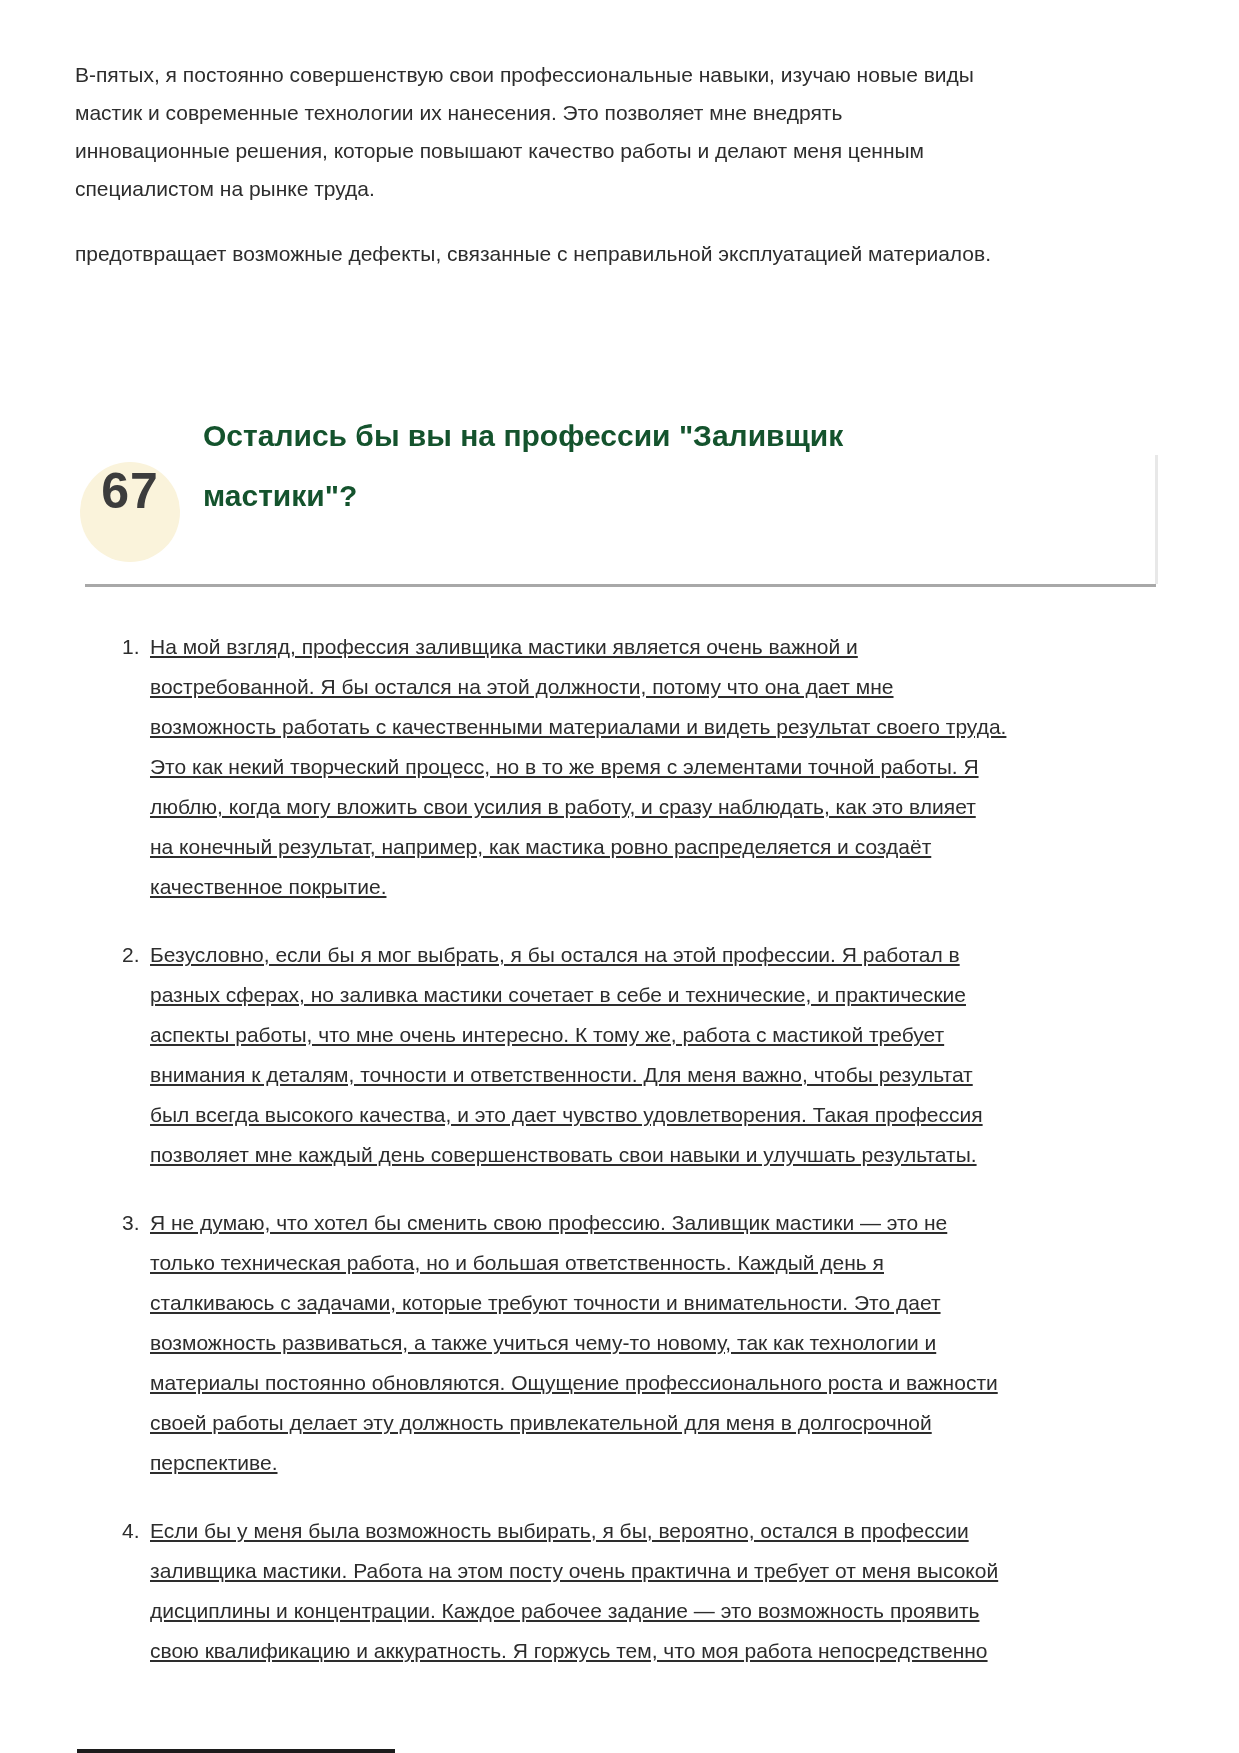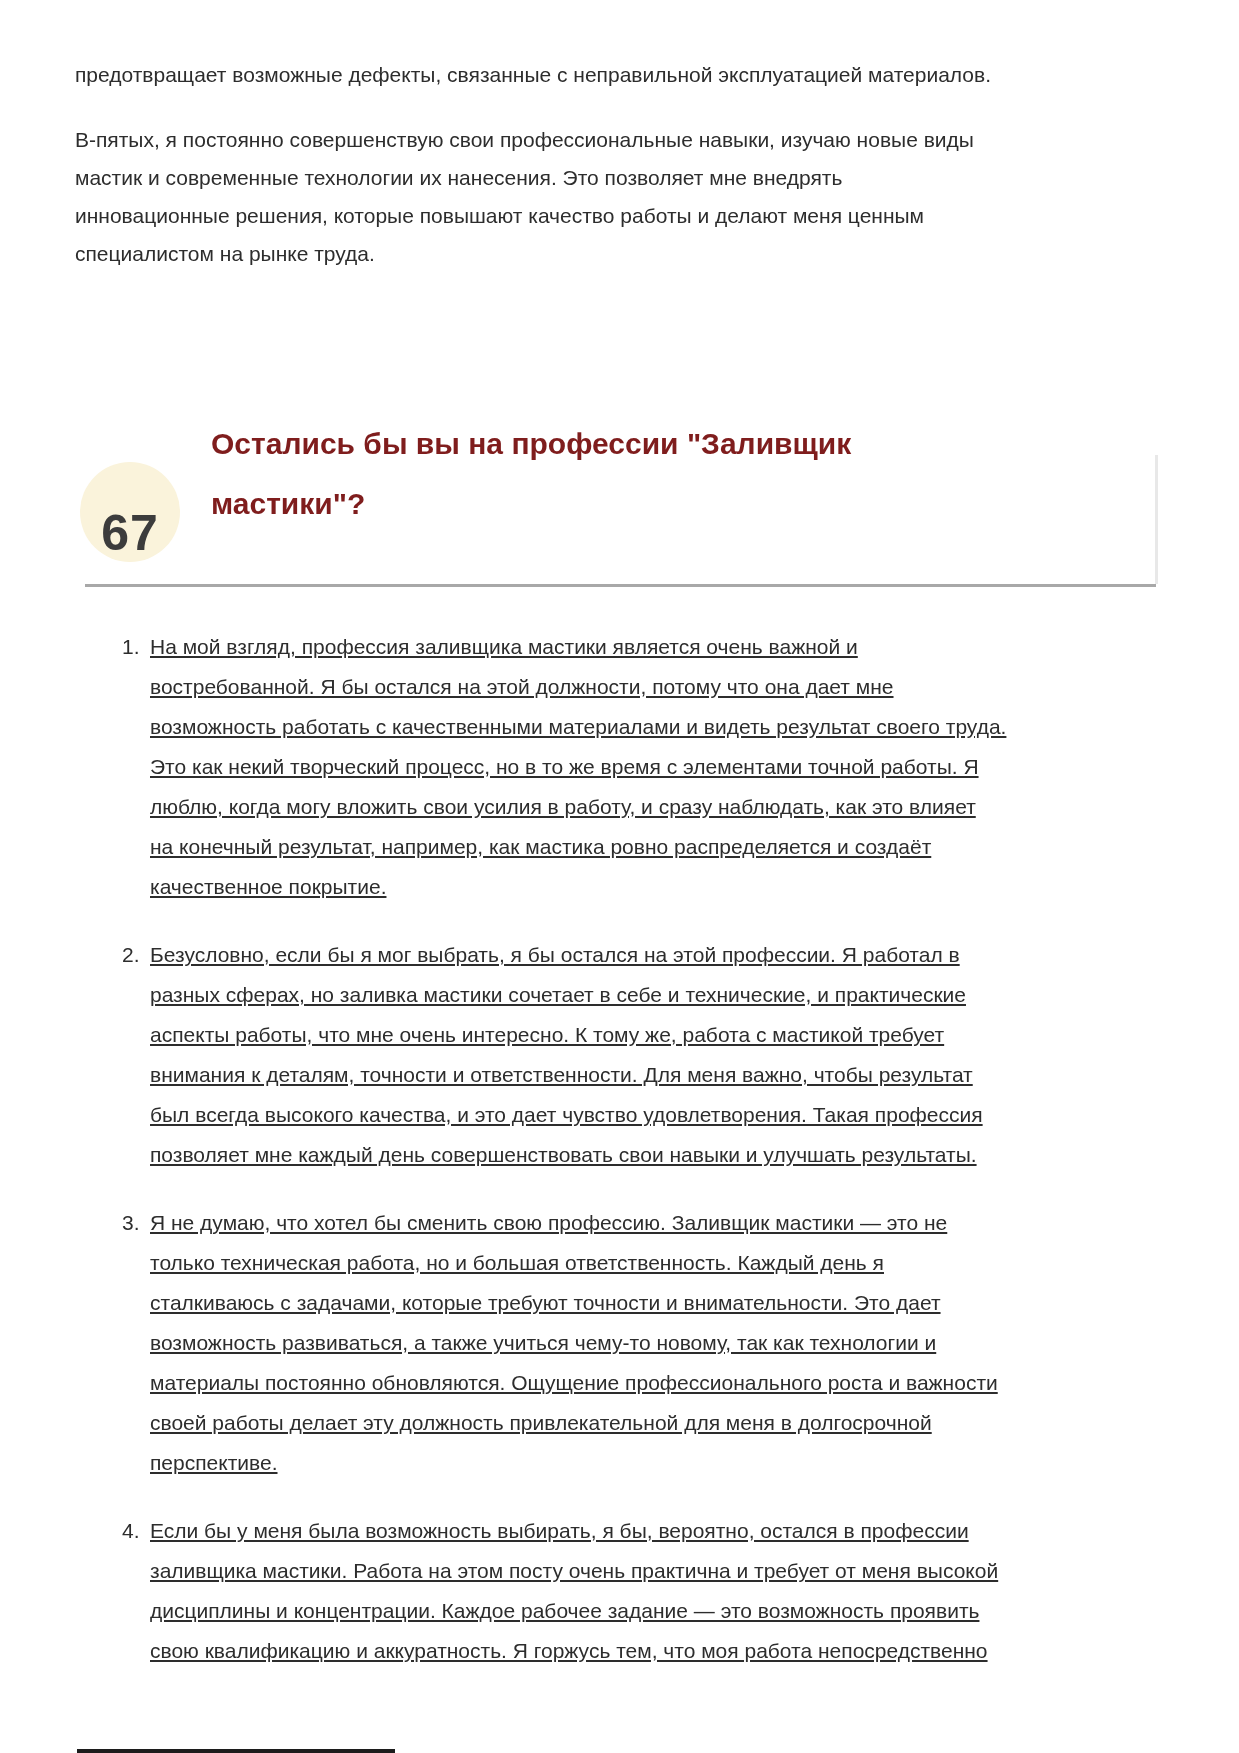--- a/index.html
+++ b/index.html
@@ -29,39 +29,39 @@
   
   .q-badge {
     position: absolute;
     top: 462px;
     left: 80px;
     width: 100px;
     height: 100px;
     border-radius: 50%;
     background: #faf3db;
     display: flex;
-    align-items: flex-end;
+    align-items: flex-start;
     justify-content: center;
   }
   .q-badge span {
     font-size: 50px;
     font-weight: 700;
     color: #3c3c3c;
     letter-spacing: 1px;
   }
   .q-title {
     position: absolute;
     top: 406px;
     left: 203px;
     width: 820px;
-    margin: 8px;
+    margin: 0;
     font-size: 30px;
     line-height: 60px;
     font-weight: 700;
-    color: #7f1d1d;
+    color: #14532d;
     white-space: pre-line;
   }
   .v-rule {
     position: absolute;
     top: 455px;
     left: 1155px;
     width: 3px;
     height: 129px;
     background: #e8e8e8;
   }
@@ -107,25 +107,25 @@
     height: 4px;
     background: #1c1c1c;
   }
 </style>
 </head>
 <body>
 
 <div class="page">
 
   <section class="intro">
-    <p>предотвращает возможные дефекты, связанные с неправильной эксплуатацией материалов.</p>
     <p>В-пятых, я постоянно совершенствую свои профессиональные навыки, изучаю новые виды
 мастик и современные технологии их нанесения. Это позволяет мне внедрять
 инновационные решения, которые повышают качество работы и делают меня ценным
 специалистом на рынке труда.</p>
+    <p>предотвращает возможные дефекты, связанные с неправильной эксплуатацией материалов.</p>
   </section>
 
   <div class="q-badge">
     <span>67</span>
   </div>
 
   <h2 class="q-title">Остались бы вы на профессии "Заливщик
 мастики"?</h2>
 
   <div class="v-rule"></div>

